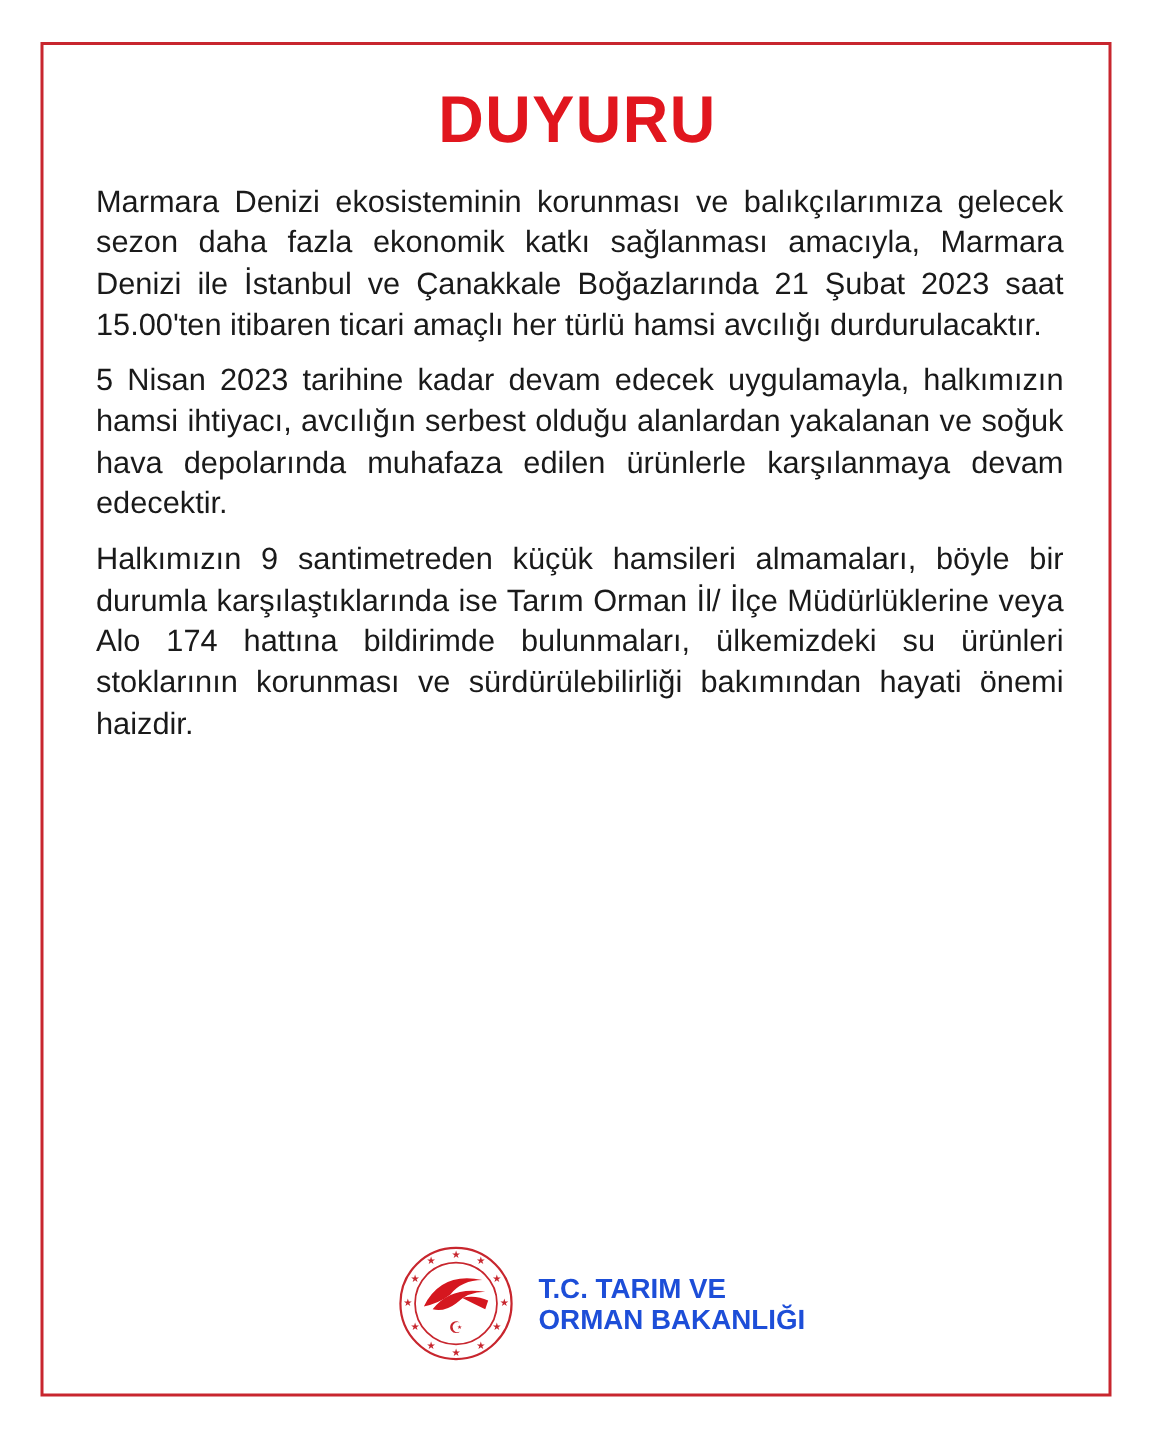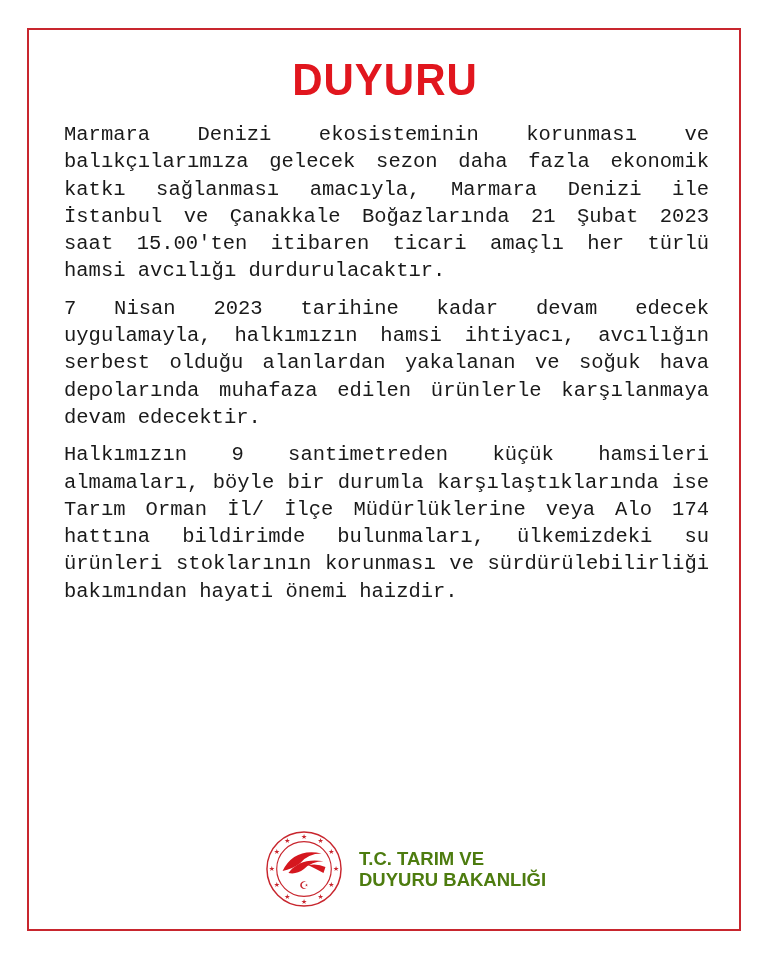--- a/index.html
+++ b/index.html
@@ -1,34 +1,34 @@
 <!DOCTYPE html>
 <html><head>
 <meta charset="utf-8">
 <style>
   html, body { margin: 0; padding: 0; background: #ffffff; }
   body { width: 770px; height: 962px; position: relative; overflow: hidden; font-family: "DejaVu Sans", sans-serif; }
   .frame { position: absolute; left: 27px; top: 28px; width: 714px; height: 903px; border: 2px solid #c8262e; box-sizing: border-box; }
   .title { position: absolute; left: 0; right: 0; top: 56px; text-align: center; color: #e1161e; font-family: "Liberation Sans", sans-serif; font-weight: bold; font-size: 42px; letter-spacing: 1px; transform: scaleY(1.05); }
-  .body { position: absolute; left: 64px; width: 645px; top: 121px; color: #1a1a1a; font-family: Liberation Mono, monospace; font-size: 20.5px; line-height: 27.3px; text-align: justify; }
+  .body { position: absolute; left: 64px; width: 645px; top: 121px; color: #1a1a1a; font-family: Liberation Sans, sans-serif; font-size: 20.5px; line-height: 27.3px; text-align: justify; }
   .body p { margin: 0 0 10px 0; }
   .footer { position: absolute; left: 265px; top: 830px; display: flex; align-items: center; }
   .logo { width: 78px; height: 78px; }
-  .org { margin-left: 16px; color: #4d7c0f; font-family: "Liberation Sans", sans-serif; font-weight: bold; font-size: 18.5px; line-height: 21px; }
+  .org { margin-left: 16px; color: #1d4ed8; font-family: "Liberation Sans", sans-serif; font-weight: bold; font-size: 18.5px; line-height: 21px; }
 </style>
 </head>
 <body>
 
 <div class="frame"></div>
 
 <div class="title">DUYURU</div>
 
 <div class="body">
   <p>Marmara Denizi ekosisteminin korunması ve balıkçılarımıza gelecek sezon daha fazla ekonomik katkı sağlanması amacıyla, Marmara Denizi ile İstanbul ve Çanakkale Boğazlarında 21 Şubat 2023 saat 15.00'ten itibaren ticari amaçlı her türlü hamsi avcılığı durdurulacaktır.</p>
-  <p>7 Nisan 2023 tarihine kadar devam edecek uygulamayla, halkımızın hamsi ihtiyacı, avcılığın serbest olduğu alanlardan yakalanan ve soğuk hava depolarında muhafaza edilen ürünlerle karşılanmaya devam edecektir.</p>
+  <p>5 Nisan 2023 tarihine kadar devam edecek uygulamayla, halkımızın hamsi ihtiyacı, avcılığın serbest olduğu alanlardan yakalanan ve soğuk hava depolarında muhafaza edilen ürünlerle karşılanmaya devam edecektir.</p>
   <p>Halkımızın 9 santimetreden küçük hamsileri almamaları, böyle bir durumla karşılaştıklarında ise Tarım Orman İl/ İlçe Müdürlüklerine veya Alo 174 hattına bildirimde bulunmaları, ülkemizdeki su ürünleri stoklarının korunması ve sürdürülebilirliği bakımından hayati önemi haizdir.</p>
 </div>
 
 <div class="footer">
   <svg class="logo" viewBox="0 0 80 80">
     <circle cx="40" cy="40" r="38" fill="none" stroke="#c8262e" stroke-width="1.5"></circle>
     <circle cx="40" cy="40" r="28" fill="none" stroke="#c8262e" stroke-width="1.2"></circle>
     <g fill="#c8262e" font-size="7" font-family="DejaVu Sans, sans-serif" text-anchor="middle">
       <text x="40" y="9">★</text>
         <text x="57" y="13">★</text>
@@ -43,15 +43,15 @@
         <text x="12" y="25">★</text>
         <text x="23" y="13">★</text>
     </g>
     <path d="M18 42 Q30 18 58 24 Q44 24 36 34 Q28 40 18 42Z" fill="#d5171f"></path>
     <path d="M24 44 Q36 28 60 32 Q48 32 40 40 Q32 46 24 44Z" fill="#d5171f"></path>
     <path d="M44 36 Q54 34 62 38 L60 44 Q52 40 44 36Z" fill="#d5171f"></path>
     <text x="40" y="60" fill="#c8262e" font-size="11" text-anchor="middle" font-family="DejaVu Sans, sans-serif">☪</text>
   </svg>
   <div class="org">
     <div>T.C. TARIM VE</div>
-    <div>DUYURU BAKANLIĞI</div>
+    <div>ORMAN BAKANLIĞI</div>
   </div>
 </div>
 
 </body></html>

